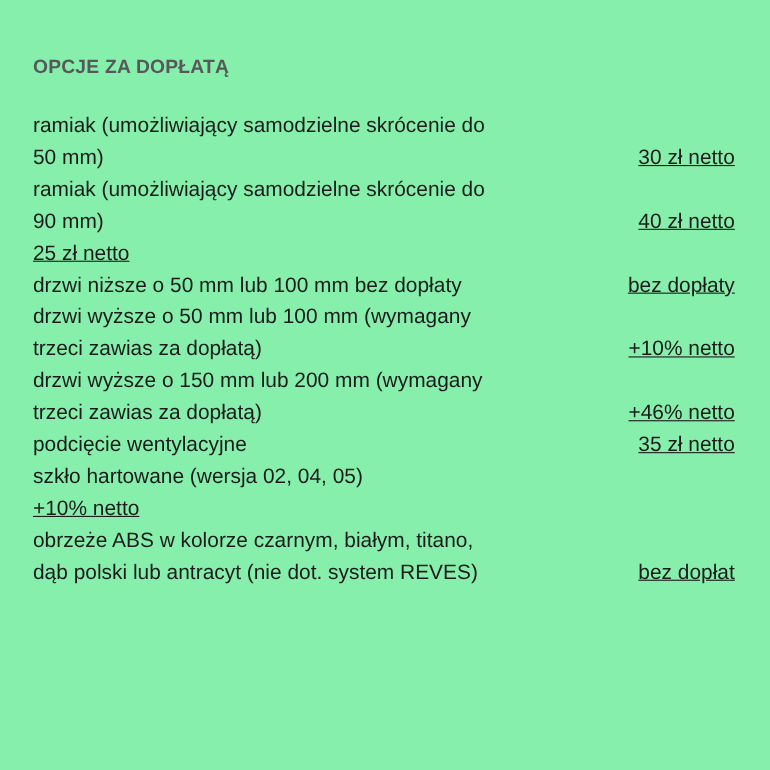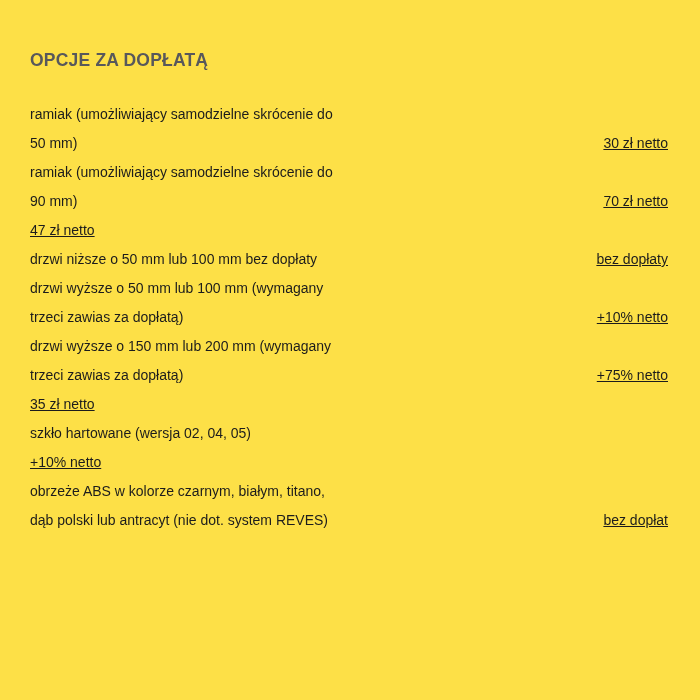--- a/index.html
+++ b/index.html
@@ -6,35 +6,35 @@
     margin: 0;
     padding: 0;
     background: #ffffff;
   }
   .page {
     position: relative;
     width: 700px;
     height: 700px;
     box-sizing: border-box;
     padding: 48px 32px 0 30px;
-    background: #fde047;
+    background: #86efac;
     font-family: "Liberation Sans", "DejaVu Sans", sans-serif;
     overflow: hidden;
   }
   .title {
     margin: 0;
     font-size: 17.5px;
     line-height: 24px;
     font-weight: 700;
     letter-spacing: 0.2px;
     color: #58585b;
   }
   .rows {
     margin-top: 28px;
-    font-size: 14px;
+    font-size: 19px;
     line-height: 29px;
     color: #1c1c1c;
   }
   .row {
     display: flex;
     justify-content: space-between;
     align-items: flex-end;
   }
   .row .label {
     white-space: pre-line;
@@ -57,45 +57,46 @@
   <div class="rows" id="rows">
   <div class="row">
     <div class="label">ramiak (umożliwiający samodzielne skrócenie do
 50 mm)</div>
     <div class="price">30 zł netto</div>
   </div>
 
   <div class="row">
     <div class="label">ramiak (umożliwiający samodzielne skrócenie do
 90 mm)</div>
-    <div class="price">70 zł netto</div>
+    <div class="price">40 zł netto</div>
   </div>
 
   <div class="row">
-    <div class="price">47 zł netto</div>
+    <div class="price">25 zł netto</div>
   </div>
 
   <div class="row">
     <div class="label">drzwi niższe o 50 mm lub 100 mm bez dopłaty</div>
     <div class="price">bez dopłaty</div>
   </div>
 
   <div class="row">
     <div class="label">drzwi wyższe o 50 mm lub 100 mm (wymagany
 trzeci zawias za dopłatą)</div>
     <div class="price">+10% netto</div>
   </div>
 
   <div class="row">
     <div class="label">drzwi wyższe o 150 mm lub 200 mm (wymagany
 trzeci zawias za dopłatą)</div>
-    <div class="price">+75% netto</div>
+    <div class="price">+46% netto</div>
   </div>
 
   <div class="row">
+    <div class="label">podcięcie wentylacyjne</div>
     <div class="price">35 zł netto</div>
   </div>
 
   <div class="row">
     <div class="label">szkło hartowane (wersja 02, 04, 05)</div>
   </div>
 
   <div class="row">
     <div class="price">+10% netto</div>
   </div>

